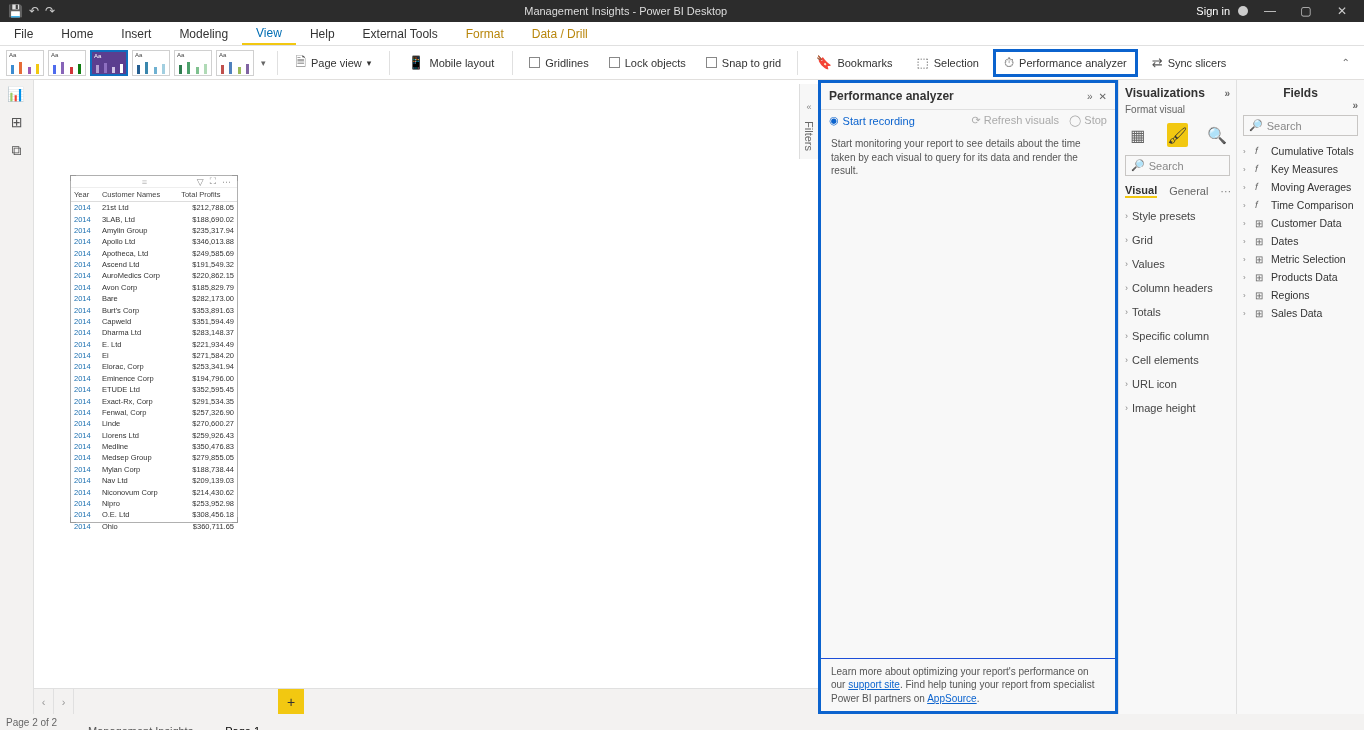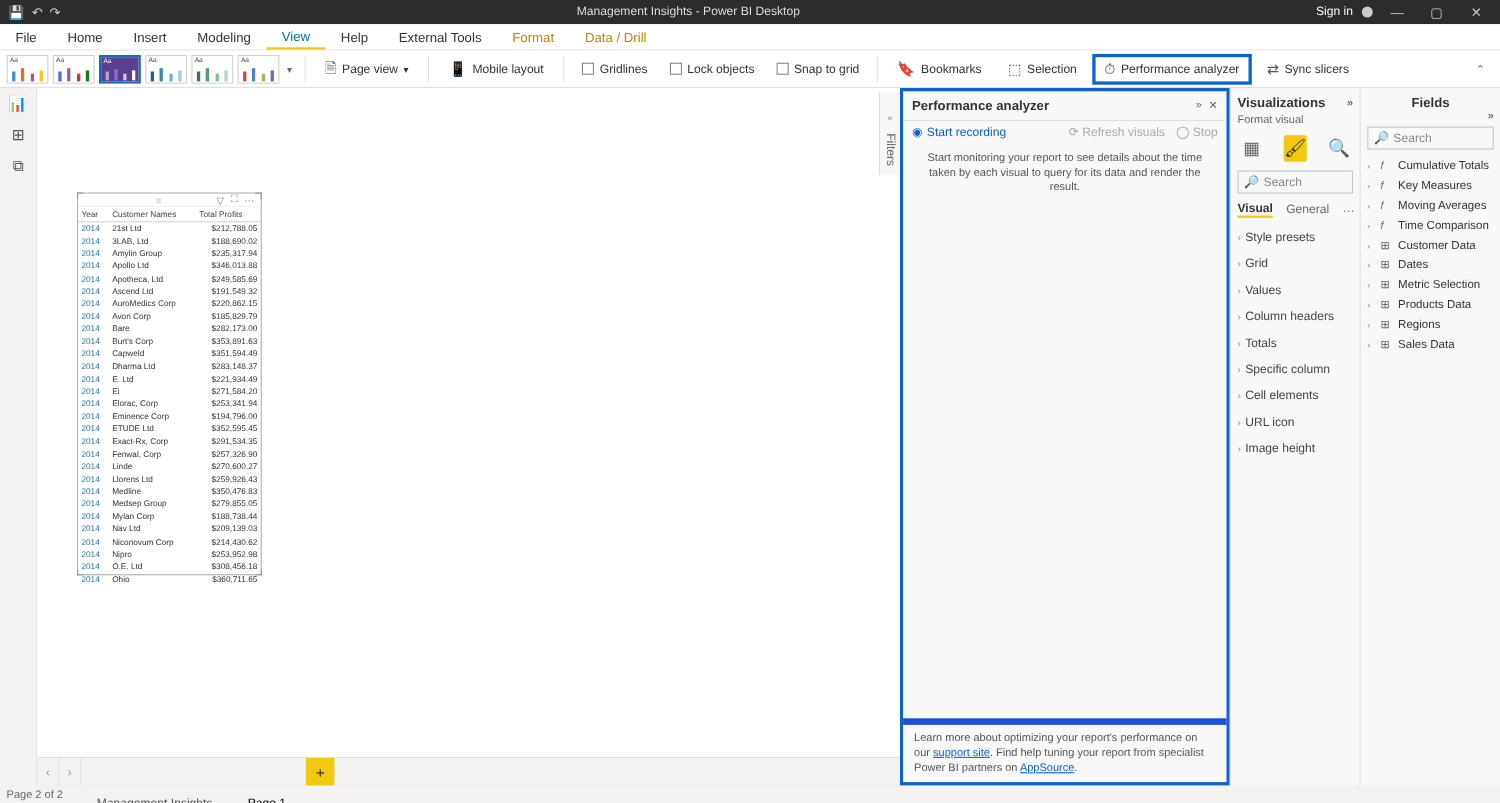--- a/index.html
+++ b/index.html
@@ -61,22 +61,22 @@
 .filters-tab .chev { writing-mode: horizontal-tb; font-size: 9px; margin-bottom: 6px; color: #888; }
 
 
 .perf-pane { width: 300px; background: #f8f8f8; border: 3px solid #0b63ce; display: flex; flex-direction: column; font-size: 11px; }
 .perf-pane .phdr { display: flex; align-items: center; padding: 6px 8px; border-bottom: 1px solid #e0e0e0; }
 .perf-pane .phdr .t { font-weight: 600; color: #333; font-size: 12px; }
 .perf-pane .phdr .ctrls { margin-left: auto; display: flex; gap: 6px; color: #666; font-size: 10px; }
 .perf-pane .ptoolbar { display: flex; align-items: center; padding: 4px 8px; gap: 12px; color: #666; }
 .perf-pane .ptoolbar .rec { color: #0b63ce; cursor: pointer; display: flex; align-items: center; gap: 4px; }
 .perf-pane .ptoolbar .disabled { color: #aaa; margin-left: auto; display: flex; gap: 10px; }
-.perf-pane .pmsg { padding: 6px 10px; color: #555; font-size: 10px; line-height: 1.35; text-align: center; }
-.perf-pane .pfoot { margin-top: auto; border-top: 6px solid #1d4ed8; padding: 6px 10px; font-size: 10px; color: #555; line-height: 1.35; }
+.perf-pane .pmsg { padding: 6px 10px; color: #555; font-size: 10px; line-height: 1.35; }
+.perf-pane .pfoot { margin-top: auto; border-top: 1px solid #1d4ed8; padding: 6px 10px; font-size: 10px; color: #555; line-height: 1.35; }
 .perf-pane .pfoot a { color: #0b63ce; text-decoration: underline; cursor: pointer; }
 
 
 .viz-pane { width: 118px; background: #f8f8f8; border-left: 1px solid #e0e0e0; padding: 6px 6px; font-size: 11px; display: flex; flex-direction: column; overflow: hidden; }
 .viz-pane .vh { display: flex; align-items: center; font-weight: 600; color: #333; padding-bottom: 4px; font-size: 12px; }
 .viz-pane .vh .chev { margin-left: auto; font-size: 10px; color: #666; }
 .viz-pane .sub { font-size: 10px; color: #666; margin-bottom: 4px; }
 .viz-pane .icons3 { display: flex; gap: 18px; padding: 4px 2px 8px; }
 .viz-pane .icons3 .ic { width: 24px; height: 24px; display: flex; align-items: center; justify-content: center; font-size: 16px; color: #666; cursor: pointer; }
 .viz-pane .icons3 .ic.on { background: #f2c811; color: #333; border-radius: 2px; }

